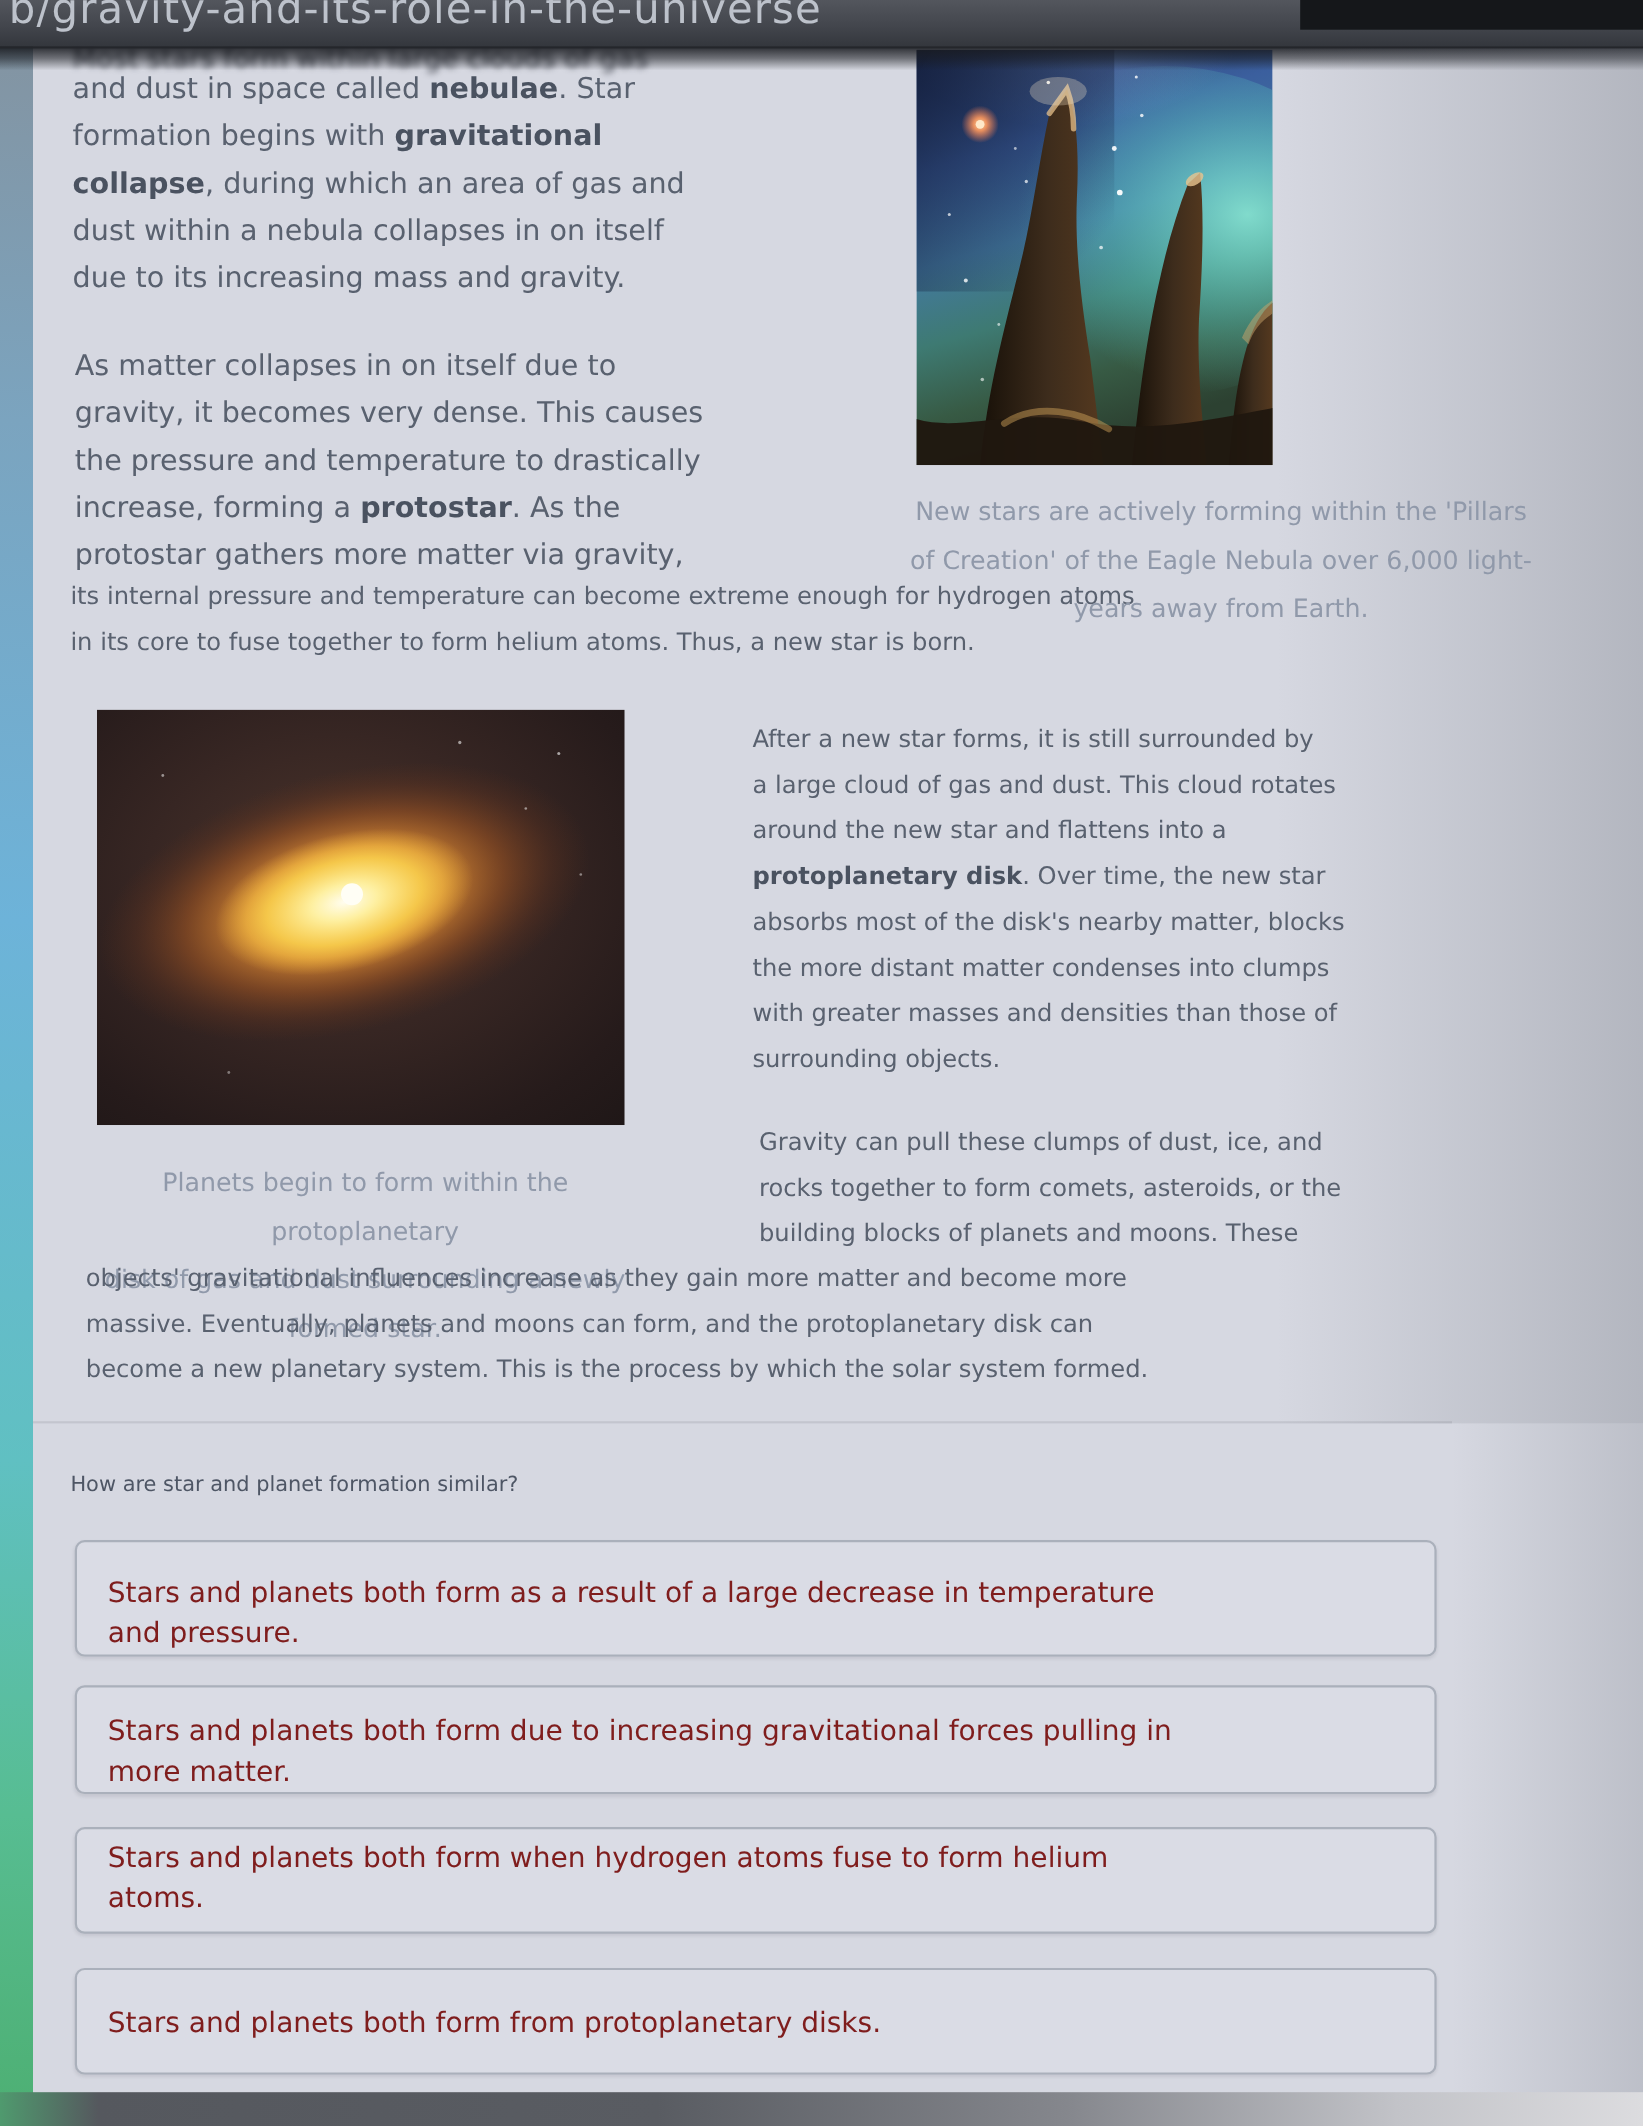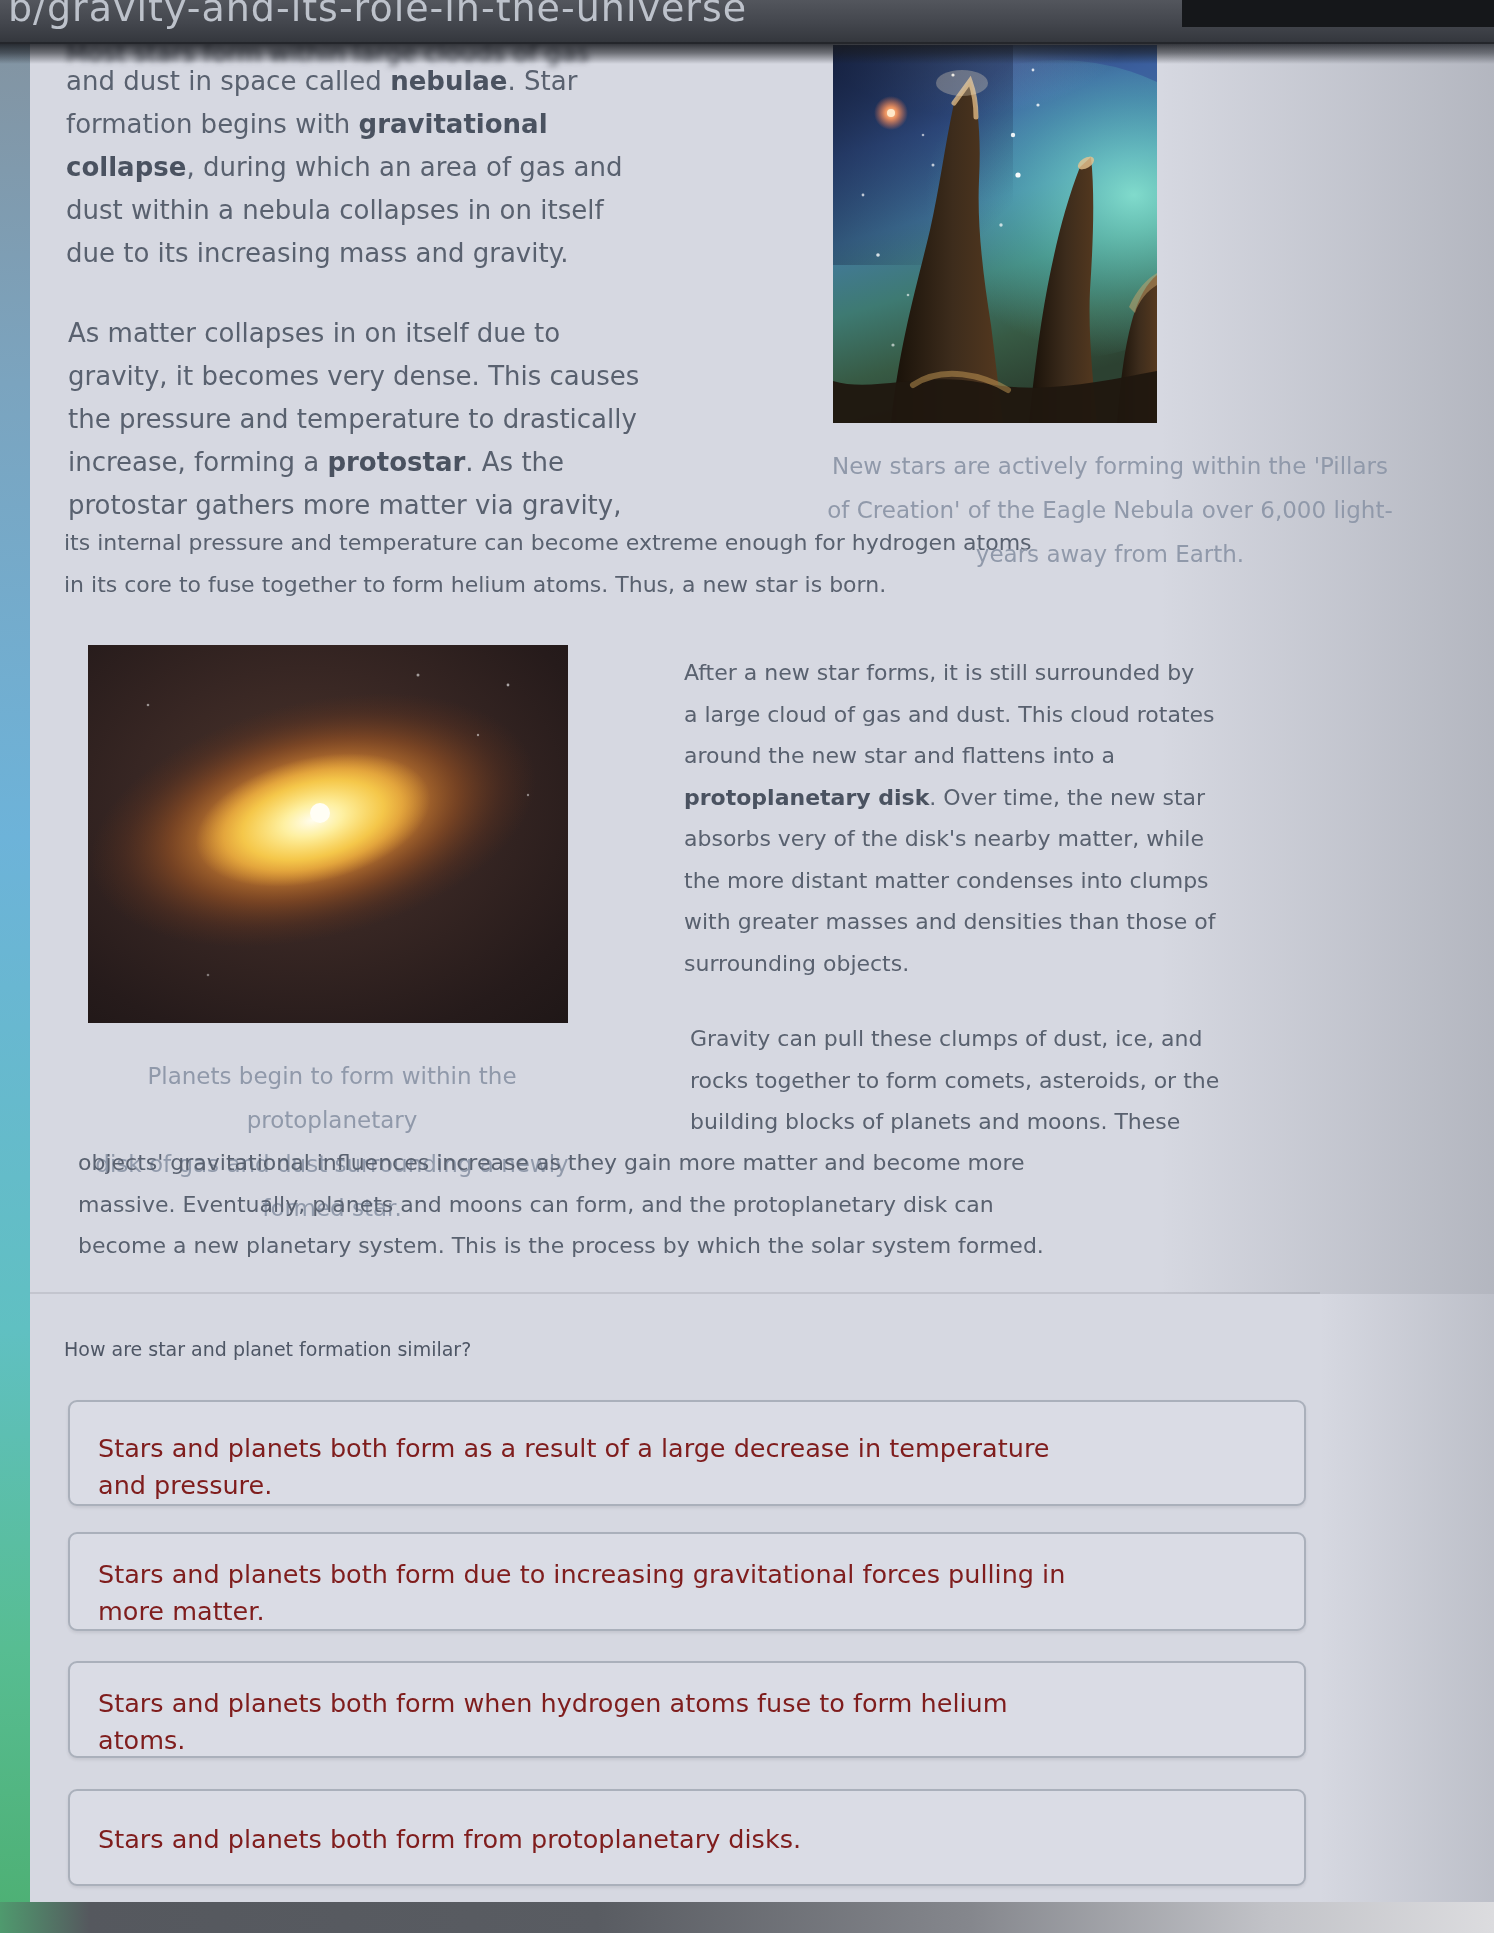--- a/index.html
+++ b/index.html
@@ -184,21 +184,21 @@
     </svg>
   </div>
   <div class="abs caption" style="left:62px;top:1054px;width:540px;">Planets begin to form within the protoplanetary
 disk of gas and dust surrounding a newly
 formed star.</div>
 
   <div class="abs t2" style="left:684px;top:652px;width:700px;"><span>After a new star forms, it is still surrounded by
 a large cloud of gas and dust. This cloud rotates
 around the new star and flattens into a
 </span><span class="b">protoplanetary disk</span><span>. Over time, the new star
-absorbs very of the disk's nearby matter, while
+absorbs most of the disk's nearby matter, blocks
 the more distant matter condenses into clumps
 with greater masses and densities than those of
 surrounding objects.</span></div>
   <div class="abs t2" style="left:690px;top:1018px;width:700px;">Gravity can pull these clumps of dust, ice, and
 rocks together to form comets, asteroids, or the
 building blocks of planets and moons. These</div>
   <div class="abs t2" style="left:78px;top:1142px;width:1260px;">objects' gravitational influences increase as they gain more matter and become more
 massive. Eventually, planets and moons can form, and the protoplanetary disk can
 become a new planetary system. This is the process by which the solar system formed.</div>
 
@@ -206,21 +206,21 @@
 
   <div class="abs opt-box" style="top:1400px;height:106px;">
     <div class="opt-text">Stars and planets both form as a result of a large decrease in temperature
 and pressure.</div>
   </div>
   <div class="abs opt-box" style="top:1532px;height:99px;">
     <div class="opt-text" style="padding-top:22px;">Stars and planets both form due to increasing gravitational forces pulling in
 more matter.</div>
   </div>
   <div class="abs opt-box" style="top:1661px;height:97px;">
-    <div class="opt-text" style="padding-top:22px;">Stars and planets both form when hydrogen atoms fuse to form helium
+    <div class="opt-text" style="padding-top:8px;">Stars and planets both form when hydrogen atoms fuse to form helium
 atoms.</div>
   </div>
   <div class="abs opt-box" style="top:1789px;height:97px;">
     <div class="opt-text" style="padding-top:30px;">Stars and planets both form from protoplanetary disks.</div>
   </div>
 
   <div class="abs bottom-bezel"></div>
 </div>
 
 </body></html>

